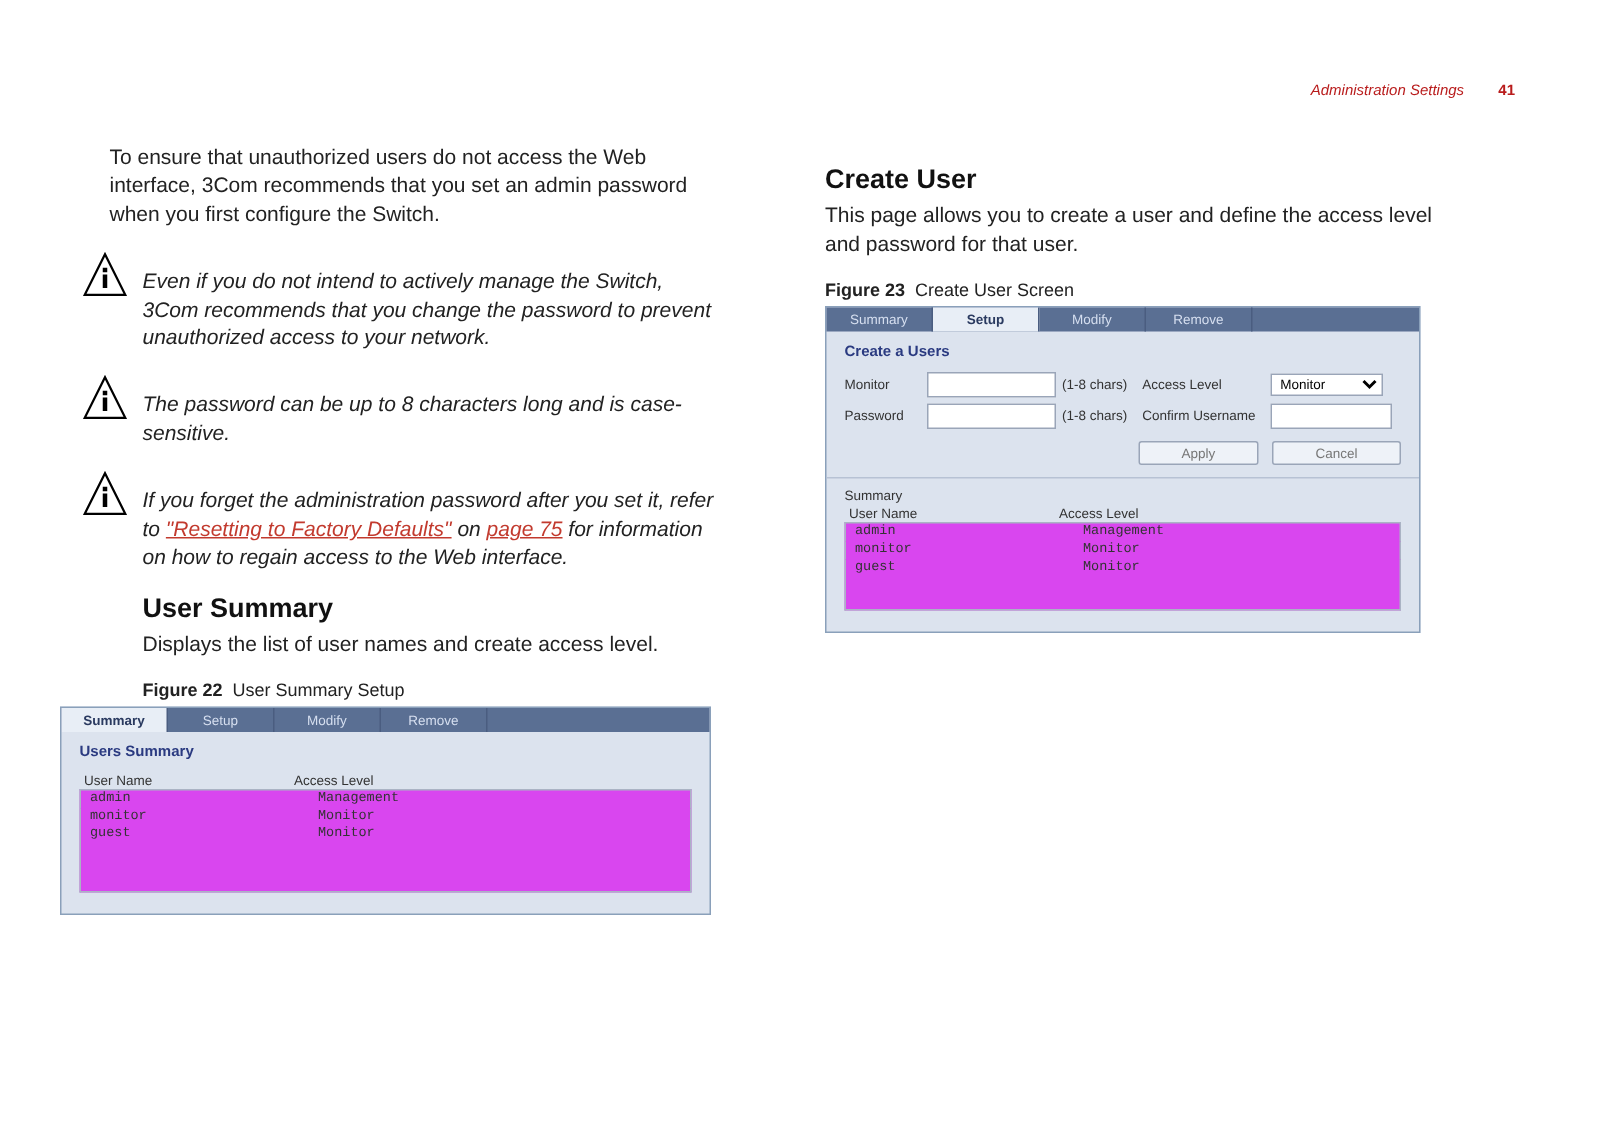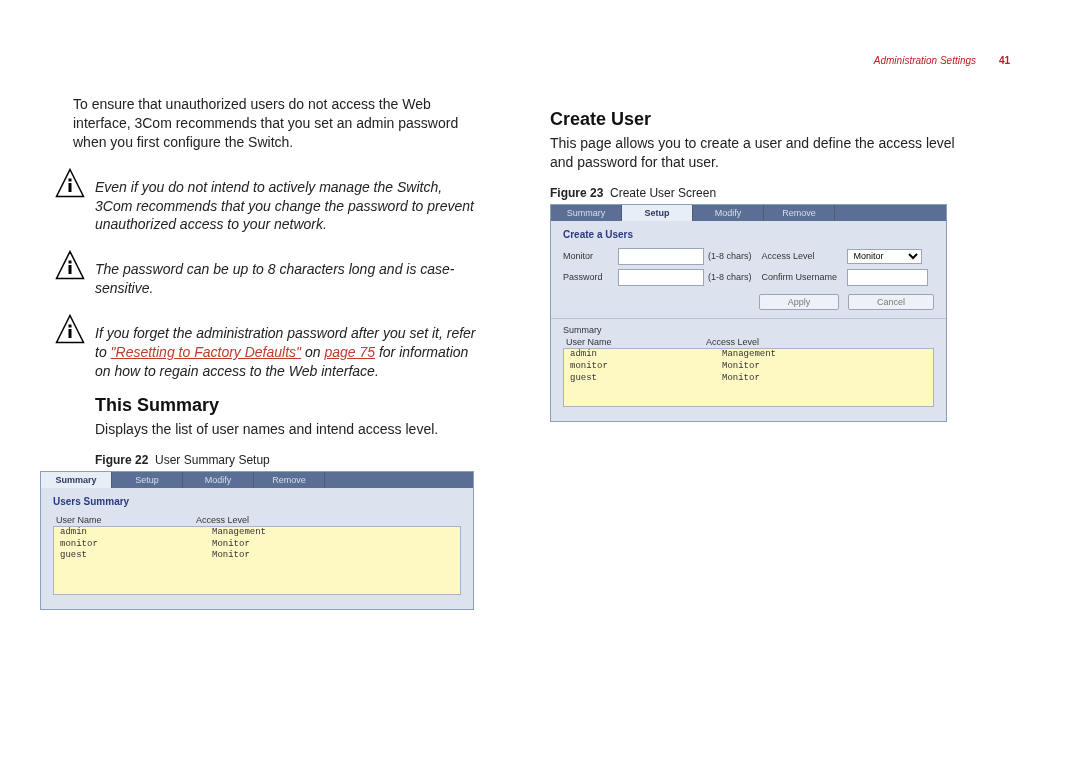--- a/index.html
+++ b/index.html
@@ -112,21 +112,21 @@
     padding: 8px 12px 14px 12px;
   }
   .panel-title {
     font-weight: bold;
     color: #2a3a80;
     font-size: 10px;
     margin-bottom: 8px;
   }
   .tbl {
     border: 1px solid #aab3c4;
-    background: #fef9c3;
+    background: #d946ef;
     width: 100%;
     font-family: "Courier New", monospace;
     font-size: 9px;
     border-collapse: collapse;
   }
   .tbl td {
     padding: 1px 6px;
     line-height: 1.1;
   }
   .form-row {
@@ -229,22 +229,22 @@
             <polygon points="20,2 38,38 2,38" fill="none" stroke="#000" stroke-width="2"></polygon>
             <rect x="18" y="14" width="4" height="4" fill="#000"></rect>
             <rect x="18" y="20" width="4" height="12" fill="#000"></rect>
           </svg>
       </span>
       <div class="info-text">
         <span>If you forget the administration password after you set it, refer to </span><span class="link">"Resetting to Factory Defaults"</span><span> on </span><span class="link">page 75</span><span> for information on how to regain access to the Web interface.</span>
       </div>
     </div>
 
-    <h2 class="section">This Summary</h2>
-    <p class="body after-h2" style="margin-left:55px;">Displays the list of user names and intend access level.</p>
+    <h2 class="section">User Summary</h2>
+    <p class="body after-h2" style="margin-left:55px;">Displays the list of user names and create access level.</p>
 
     <div class="fig-cap">
       <b>Figure 22</b>&nbsp;&nbsp;<span>User Summary Setup</span>
     </div>
 
     <div class="screenshot fig22">
       <div class="tabs">
         <div class="tab active">Summary</div>
         <div class="tab">Setup</div>
         <div class="tab">Modify</div>

